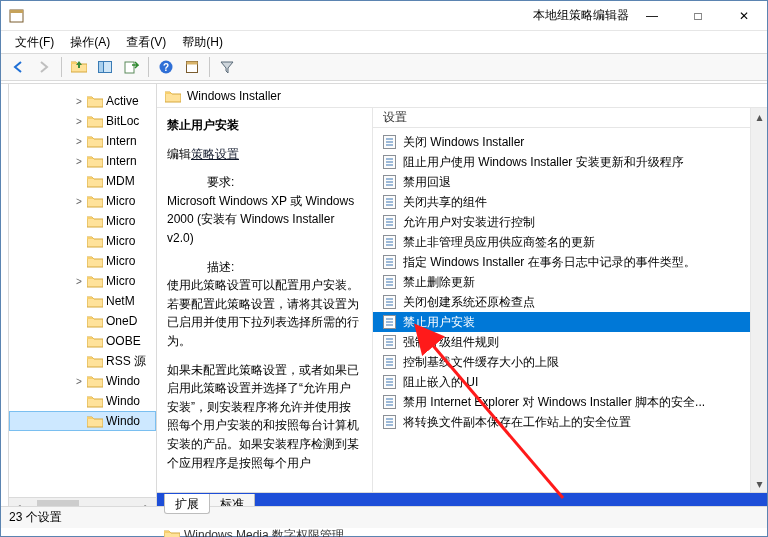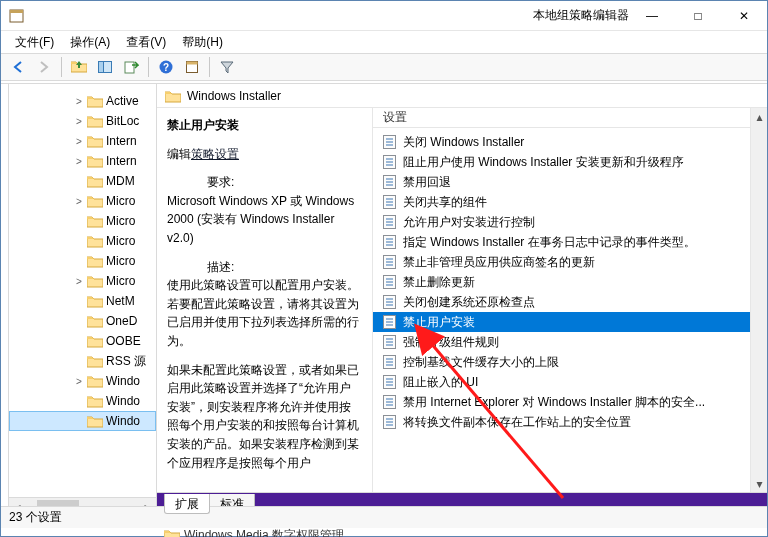--- a/index.html
+++ b/index.html
@@ -54,21 +54,21 @@
   .list-header .col { flex:1; }
   .list-body { flex:1; padding-top:4px; overflow:hidden;}
   .list-row { display:flex; align-items:center; height:20px; padding-left:8px; gap:6px; white-space:nowrap; }
   .list-row .pico { width:16px; height:16px; flex:0 0 16px; display:flex; align-items:center; justify-content:center;}
   .list-row.selected { background:#0078d7; color:#fff; }
 
   .vscroll { width:17px; background:#f0f0f0; border-left:1px solid #e6e6e6; position:relative;}
   .vscroll .arr { position:absolute; left:0; width:17px; height:17px; display:flex; align-items:center; justify-content:center; color:#555;}
   .vscroll .arr.t{top:0;} .vscroll .arr.b{bottom:0;}
 
-  .tabs { height:22px; border-top:1px solid #dadada; display:flex; align-items:flex-end; padding-left:7px; background:#4c1d95; gap:0;}
+  .tabs { height:22px; border-top:1px solid #dadada; display:flex; align-items:flex-end; padding-left:7px; background:#1d4ed8; gap:0;}
   .tab { height:20px; padding:2px 10px 0 10px; border:1px solid #bdbdbd; border-top:none; border-radius:0 0 3px 3px; margin-right:-1px; font-size:12px; background:#fff;}
   .tab.inactive { background:#f6f6f6; color:#000;}
   .tab.active { position:relative; z-index:1; }
 
   .statusbar { position:absolute; bottom:8px; left:0; right:0; height:22px; border-top:1px solid #dadada; display:flex; align-items:center; padding:0 8px; font-size:12px; background:#f7f7f7;}
 
   
   .arrow-annot { position:absolute; pointer-events:none; z-index:50; }
 
   
@@ -415,29 +415,29 @@
                     </svg>
                   </span>
                   <span>允许用户对安装进行控制</span>
                 </div>
                 <div class="list-row">
                   <span class="pico">
                     <svg width="15" height="16">
                       <use href="#policy-ic"></use>
                     </svg>
                   </span>
+                  <span>禁止非管理员应用供应商签名的更新</span>
+                </div>
+                <div class="list-row">
+                  <span class="pico">
+                    <svg width="15" height="16">
+                      <use href="#policy-ic"></use>
+                    </svg>
+                  </span>
                   <span>指定 Windows Installer 在事务日志中记录的事件类型。</span>
-                </div>
-                <div class="list-row">
-                  <span class="pico">
-                    <svg width="15" height="16">
-                      <use href="#policy-ic"></use>
-                    </svg>
-                  </span>
-                  <span>禁止非管理员应用供应商签名的更新</span>
                 </div>
                 <div class="list-row">
                   <span class="pico">
                     <svg width="15" height="16">
                       <use href="#policy-ic"></use>
                     </svg>
                   </span>
                   <span>禁止删除更新</span>
                 </div>
                 <div class="list-row">

